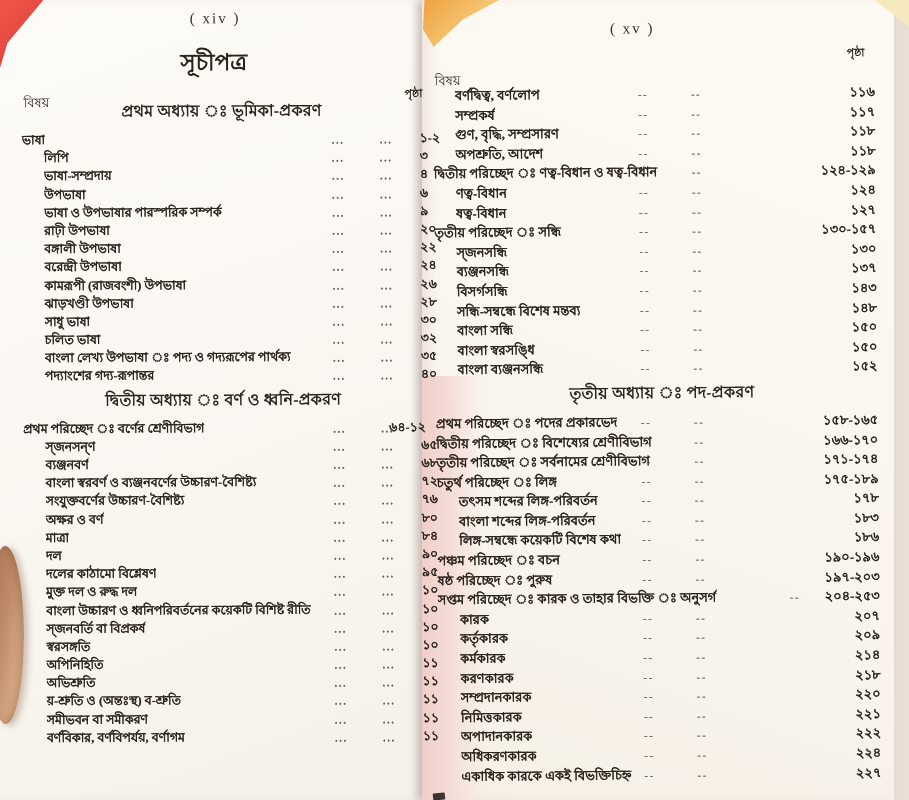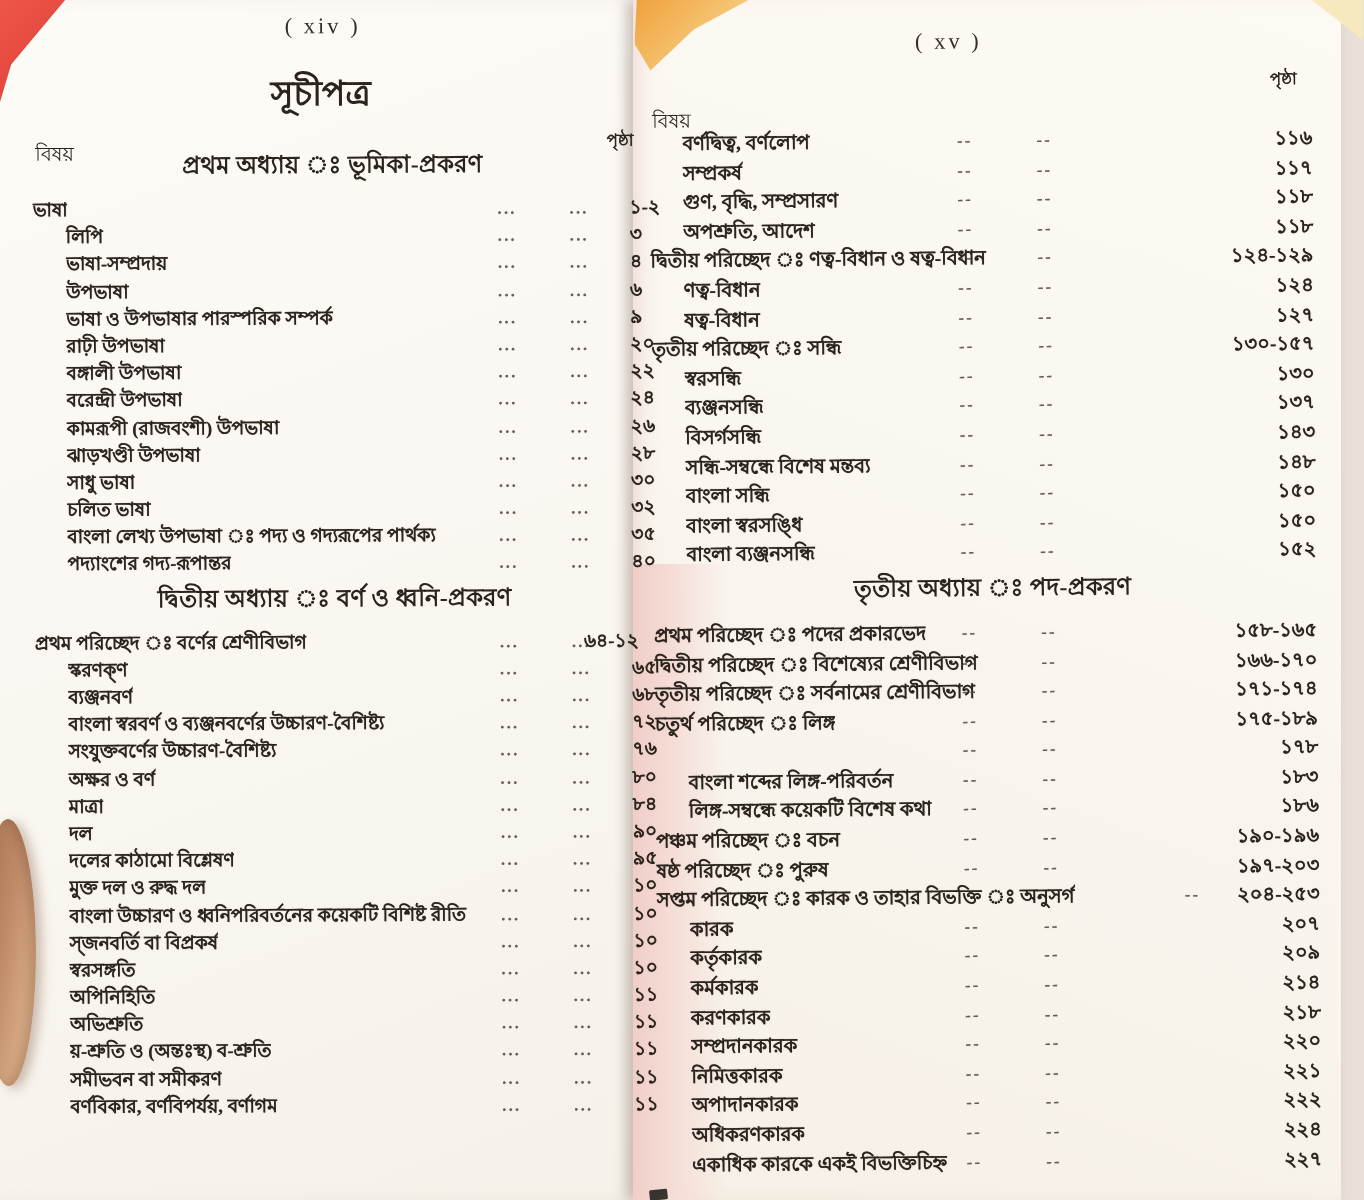--- a/index.html
+++ b/index.html
@@ -113,21 +113,21 @@
           <div class="toc-row ind"><span class="lbl">বঙ্গালী উপভাষা</span><span class="d d1">...</span><span class="d d2">...</span><span class="pg">২২</span></div>
           <div class="toc-row ind"><span class="lbl">বরেন্দ্রী উপভাষা</span><span class="d d1">...</span><span class="d d2">...</span><span class="pg">২৪</span></div>
           <div class="toc-row ind"><span class="lbl">কামরূপী (রাজবংশী) উপভাষা</span><span class="d d1">...</span><span class="d d2">...</span><span class="pg">২৬</span></div>
           <div class="toc-row ind"><span class="lbl">ঝাড়খণ্ডী উপভাষা</span><span class="d d1">...</span><span class="d d2">...</span><span class="pg">২৮</span></div>
           <div class="toc-row ind"><span class="lbl">সাধু ভাষা</span><span class="d d1">...</span><span class="d d2">...</span><span class="pg">৩০</span></div>
           <div class="toc-row ind"><span class="lbl">চলিত ভাষা</span><span class="d d1">...</span><span class="d d2">...</span><span class="pg">৩২</span></div>
           <div class="toc-row ind"><span class="lbl">বাংলা লেখ্য উপভাষা ঃ পদ্য ও গদ্যরূপের পার্থক্য</span><span class="d d1">...</span><span class="d d2">...</span><span class="pg">৩৫</span></div>
           <div class="toc-row ind"><span class="lbl">পদ্যাংশের গদ্য-রূপান্তর</span><span class="d d1">...</span><span class="d d2">...</span><span class="pg">৪০</span></div>
           <div class="chapter">দ্বিতীয় অধ্যায় ঃ বর্ণ ও ধ্বনি-প্রকরণ</div>
           <div class="toc-row strong range"><span class="lbl">প্রথম পরিচ্ছেদ ঃ বর্ণের শ্রেণীবিভাগ</span><span class="d d1">...</span><span class="d d2">...</span><span class="pg">৬৪-১২</span></div>
-          <div class="toc-row ind"><span class="lbl">স্করণক্ণ</span><span class="d d1">...</span><span class="d d2">...</span><span class="pg">৬৫</span></div>
+          <div class="toc-row ind"><span class="lbl">স্জনসন্ণ</span><span class="d d1">...</span><span class="d d2">...</span><span class="pg">৬৫</span></div>
           <div class="toc-row ind"><span class="lbl">ব্যঞ্জনবর্ণ</span><span class="d d1">...</span><span class="d d2">...</span><span class="pg">৬৮</span></div>
           <div class="toc-row ind"><span class="lbl">বাংলা স্বরবর্ণ ও ব্যঞ্জনবর্ণের উচ্চারণ-বৈশিষ্ট্য</span><span class="d d1">...</span><span class="d d2">...</span><span class="pg">৭২</span></div>
           <div class="toc-row ind"><span class="lbl">সংযুক্তবর্ণের উচ্চারণ-বৈশিষ্ট্য</span><span class="d d1">...</span><span class="d d2">...</span><span class="pg">৭৬</span></div>
           <div class="toc-row ind"><span class="lbl">অক্ষর ও বর্ণ</span><span class="d d1">...</span><span class="d d2">...</span><span class="pg">৮০</span></div>
           <div class="toc-row ind"><span class="lbl">মাত্রা</span><span class="d d1">...</span><span class="d d2">...</span><span class="pg">৮৪</span></div>
           <div class="toc-row ind"><span class="lbl">দল</span><span class="d d1">...</span><span class="d d2">...</span><span class="pg">৯০</span></div>
           <div class="toc-row ind"><span class="lbl">দলের কাঠামো বিশ্লেষণ</span><span class="d d1">...</span><span class="d d2">...</span><span class="pg">৯৫</span></div>
           <div class="toc-row ind"><span class="lbl">মুক্ত দল ও রুদ্ধ দল</span><span class="d d1">...</span><span class="d d2">...</span><span class="pg">১০</span></div>
           <div class="toc-row ind"><span class="lbl">বাংলা উচ্চারণ ও ধ্বনিপরিবর্তনের কয়েকটি বিশিষ্ট রীতি</span><span class="d d1">...</span><span class="d d2">...</span><span class="pg">১০</span></div>
           <div class="toc-row ind"><span class="lbl">স্জনবর্তি বা বিপ্রকর্ষ</span><span class="d d1">...</span><span class="d d2">...</span><span class="pg">১০</span></div>
@@ -149,33 +149,33 @@
       <div class="subject-hdr subject-right">বিষয়</div>
       <div class="rows" id="right-rows">
           <div class="toc-row ind"><span class="lbl">বর্ণদ্বিত্ব, বর্ণলোপ</span><span class="d d1">--</span><span class="d d2">--</span><span class="pg">১১৬</span></div>
           <div class="toc-row ind"><span class="lbl">সম্প্রকর্ষ</span><span class="d d1">--</span><span class="d d2">--</span><span class="pg">১১৭</span></div>
           <div class="toc-row ind"><span class="lbl">গুণ, বৃদ্ধি, সম্প্রসারণ</span><span class="d d1">--</span><span class="d d2">--</span><span class="pg">১১৮</span></div>
           <div class="toc-row ind"><span class="lbl">অপশ্রুতি, আদেশ</span><span class="d d1">--</span><span class="d d2">--</span><span class="pg">১১৮</span></div>
           <div class="toc-row strong"><span class="lbl">দ্বিতীয় পরিচ্ছেদ ঃ ণত্ব-বিধান ও ষত্ব-বিধান</span><span class="d d1">--</span><span class="d d2">--</span><span class="pg">১২৪-১২৯</span></div>
           <div class="toc-row ind"><span class="lbl">ণত্ব-বিধান</span><span class="d d1">--</span><span class="d d2">--</span><span class="pg">১২৪</span></div>
           <div class="toc-row ind"><span class="lbl">ষত্ব-বিধান</span><span class="d d1">--</span><span class="d d2">--</span><span class="pg">১২৭</span></div>
           <div class="toc-row strong"><span class="lbl">তৃতীয় পরিচ্ছেদ ঃ সন্ধি</span><span class="d d1">--</span><span class="d d2">--</span><span class="pg">১৩০-১৫৭</span></div>
-          <div class="toc-row ind"><span class="lbl">স্বরসন্ধি</span><span class="d d1">--</span><span class="d d2">--</span><span class="pg">১৩০</span></div>
+          <div class="toc-row ind"><span class="lbl">স্জনসন্ধি</span><span class="d d1">--</span><span class="d d2">--</span><span class="pg">১৩০</span></div>
           <div class="toc-row ind"><span class="lbl">ব্যঞ্জনসন্ধি</span><span class="d d1">--</span><span class="d d2">--</span><span class="pg">১৩৭</span></div>
           <div class="toc-row ind"><span class="lbl">বিসর্গসন্ধি</span><span class="d d1">--</span><span class="d d2">--</span><span class="pg">১৪৩</span></div>
           <div class="toc-row ind"><span class="lbl">সন্ধি-সম্বন্ধে বিশেষ মন্তব্য</span><span class="d d1">--</span><span class="d d2">--</span><span class="pg">১৪৮</span></div>
           <div class="toc-row ind"><span class="lbl">বাংলা সন্ধি</span><span class="d d1">--</span><span class="d d2">--</span><span class="pg">১৫০</span></div>
           <div class="toc-row ind"><span class="lbl">বাংলা স্বরসঙ্ধি</span><span class="d d1">--</span><span class="d d2">--</span><span class="pg">১৫০</span></div>
           <div class="toc-row ind"><span class="lbl">বাংলা ব্যঞ্জনসন্ধি</span><span class="d d1">--</span><span class="d d2">--</span><span class="pg">১৫২</span></div>
           <div class="chapter">তৃতীয় অধ্যায় ঃ পদ-প্রকরণ</div>
           <div class="toc-row strong"><span class="lbl">প্রথম পরিচ্ছেদ ঃ পদের প্রকারভেদ</span><span class="d d1">--</span><span class="d d2">--</span><span class="pg">১৫৮-১৬৫</span></div>
           <div class="toc-row strong"><span class="lbl">দ্বিতীয় পরিচ্ছেদ ঃ বিশেষ্যের শ্রেণীবিভাগ</span><span class="d d1">--</span><span class="d d2">--</span><span class="pg">১৬৬-১৭০</span></div>
           <div class="toc-row strong"><span class="lbl">তৃতীয় পরিচ্ছেদ ঃ সর্বনামের শ্রেণীবিভাগ</span><span class="d d1">--</span><span class="d d2">--</span><span class="pg">১৭১-১৭৪</span></div>
           <div class="toc-row strong"><span class="lbl">চতুর্থ পরিচ্ছেদ ঃ লিঙ্গ</span><span class="d d1">--</span><span class="d d2">--</span><span class="pg">১৭৫-১৮৯</span></div>
-          <div class="toc-row ind"><span class="d d1">--</span><span class="d d2">--</span><span class="pg">১৭৮</span></div>
+          <div class="toc-row ind"><span class="lbl">তৎসম শব্দের লিঙ্গ-পরিবর্তন</span><span class="d d1">--</span><span class="d d2">--</span><span class="pg">১৭৮</span></div>
           <div class="toc-row ind"><span class="lbl">বাংলা শব্দের লিঙ্গ-পরিবর্তন</span><span class="d d1">--</span><span class="d d2">--</span><span class="pg">১৮৩</span></div>
           <div class="toc-row ind"><span class="lbl">লিঙ্গ-সম্বন্ধে কয়েকটি বিশেষ কথা</span><span class="d d1">--</span><span class="d d2">--</span><span class="pg">১৮৬</span></div>
           <div class="toc-row strong"><span class="lbl">পঞ্চম পরিচ্ছেদ ঃ বচন</span><span class="d d1">--</span><span class="d d2">--</span><span class="pg">১৯০-১৯৬</span></div>
           <div class="toc-row strong"><span class="lbl">ষষ্ঠ পরিচ্ছেদ ঃ পুরুষ</span><span class="d d1">--</span><span class="d d2">--</span><span class="pg">১৯৭-২০৩</span></div>
           <div class="toc-row strong wide"><span class="lbl">সপ্তম পরিচ্ছেদ ঃ কারক ও তাহার বিভক্তি ঃ অনুসর্গ</span><span class="d d1">--</span><span class="d d2">--</span><span class="pg">২০৪-২৫৩</span></div>
           <div class="toc-row ind"><span class="lbl">কারক</span><span class="d d1">--</span><span class="d d2">--</span><span class="pg">২০৭</span></div>
           <div class="toc-row ind"><span class="lbl">কর্তৃকারক</span><span class="d d1">--</span><span class="d d2">--</span><span class="pg">২০৯</span></div>
           <div class="toc-row ind"><span class="lbl">কর্মকারক</span><span class="d d1">--</span><span class="d d2">--</span><span class="pg">২১৪</span></div>
           <div class="toc-row ind"><span class="lbl">করণকারক</span><span class="d d1">--</span><span class="d d2">--</span><span class="pg">২১৮</span></div>
           <div class="toc-row ind"><span class="lbl">সম্প্রদানকারক</span><span class="d d1">--</span><span class="d d2">--</span><span class="pg">২২০</span></div>

